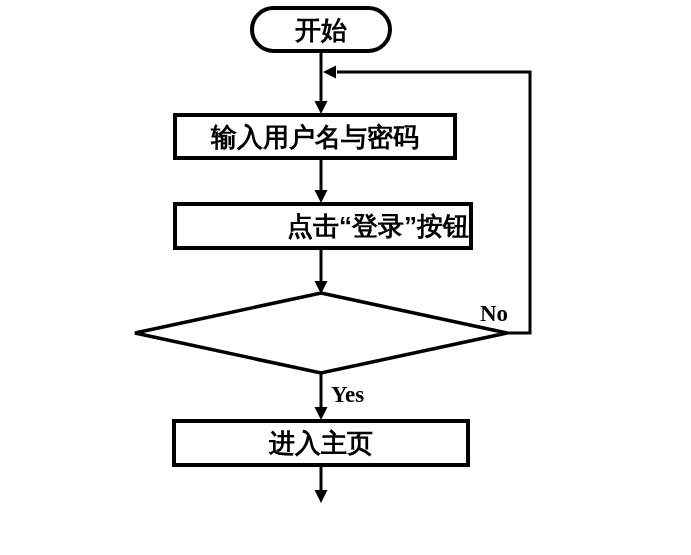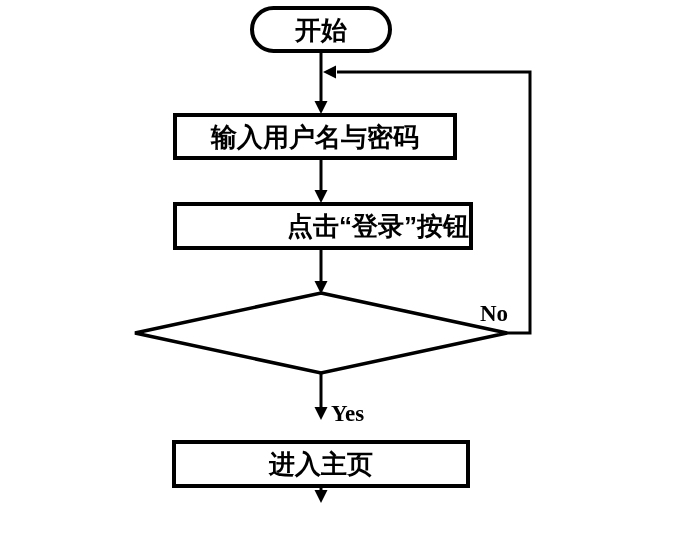--- a/index.html
+++ b/index.html
@@ -35,21 +35,21 @@
     font-size: 26px;
     line-height: 1;
     white-space: nowrap;
   }
   .terminator {
     border-radius: 24px;
   }
   .node-start  { left: 250px; top: 6px;   width: 142px; height: 47px; }
   .node-input  { left: 173px; top: 113px; width: 284px; height: 47px; }
   .node-click  { left: 173px; top: 202px; width: 300px; height: 48px; justify-content: flex-end; }
-  .node-home   { left: 172px; top: 440px; width: 298px; height: 48px; }
+  .node-home   { left: 172px; top: 419px; width: 298px; height: 48px; }
   .node-end    { left: 250px; top: 503px; width: 142px; height: 47px; }
   .decision-label {
     position: absolute;
     left: 135px;
     top: 293px;
     width: 372px;
     height: 80px;
     display: flex;
     align-items: center;
     justify-content: center;
@@ -61,21 +61,21 @@
   }
   .edge-label {
     position: absolute;
     color: #000000;
     font-family: "Liberation Serif", serif;
     font-weight: bold;
     font-size: 23px;
     line-height: 1;
     white-space: nowrap;
   }
-  .edge-label-yes { left: 331px; top: 383px; margin-top: 19px; }
+  .edge-label-yes { left: 331px; top: 383px; }
   .edge-label-no  { left: 480px; top: 302px; width: 30px; }
 </style>
 </head>
 <body>
 
 <div class="canvas">
 
   <svg class="connectors" viewBox="0 0 691 555" xmlns="http://www.w3.org/2000/svg">
 
     <line x1="321" y1="52" x2="321" y2="103" stroke="#000" stroke-width="3"></line>

